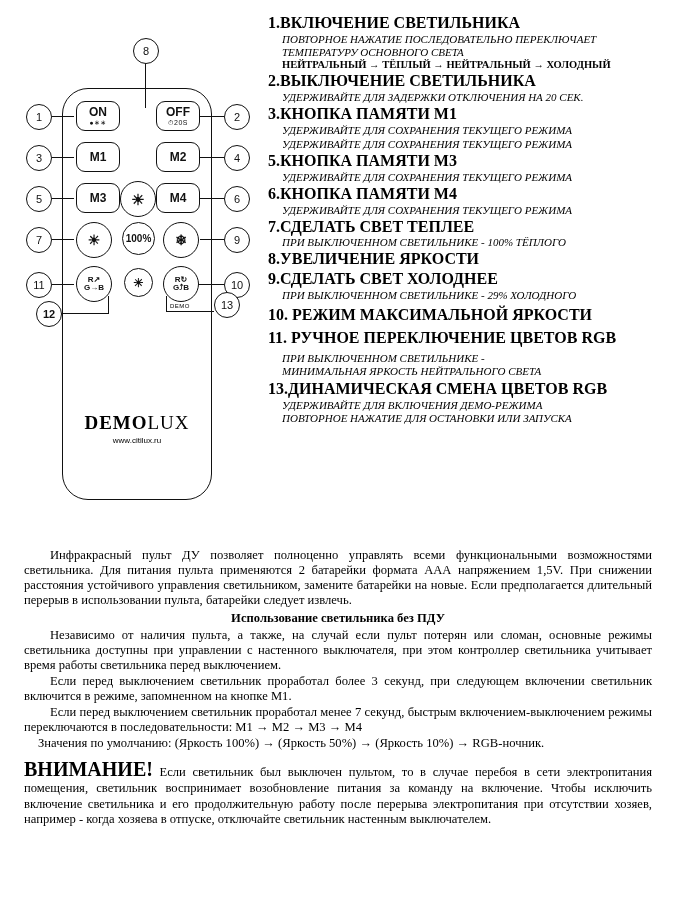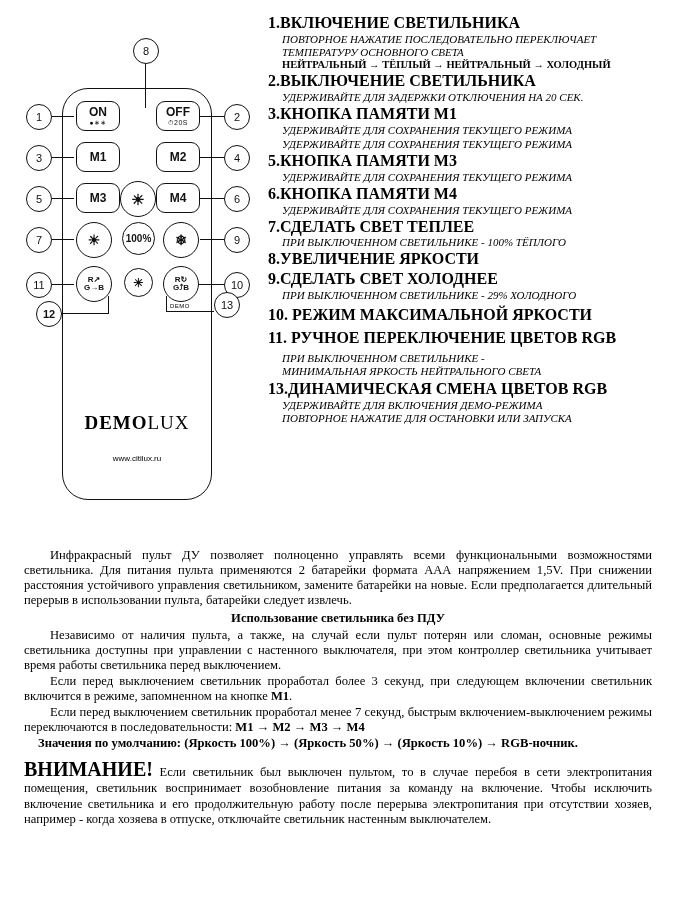--- a/index.html
+++ b/index.html
@@ -95,21 +95,21 @@
     font-family: "Liberation Serif", serif;
   }
   .brand .name {
     font-size: 19px;
     letter-spacing: 1px;
   }
   .brand .name b { font-weight: bold; }
   .brand .site {
     font-family: "Liberation Sans", sans-serif;
     font-size: 8px;
-    margin-top: 20px;
+    margin-top: 2px;
   }
   .demo-label {
     position: absolute;
     font-family: "Liberation Sans", sans-serif;
     font-size: 6px;
     letter-spacing: .5px;
   }
 
   
   #legend {
@@ -147,21 +147,21 @@
     font-weight: bold;
     text-indent: 0 !important;
     margin: 3px 0 1px 0 !important;
   }
   .warn-head {
     font-family: "Liberation Serif", serif;
     font-weight: bold;
     font-size: 20px;
   }
   .warn-block { text-indent: 0 !important; margin-top: 6px !important; }
-  b { font-weight: bold; }
+  b { font-weight: normal; }
 </style>
 </head>
 <body>
 
 <div id="remote-area">
 
   <div class="remote-body"></div>
 
   <div class="lead" style="left:52px; top:116px; width:22px;"></div>
   <div class="lead" style="left:200px; top:116px; width:24px;"></div>

